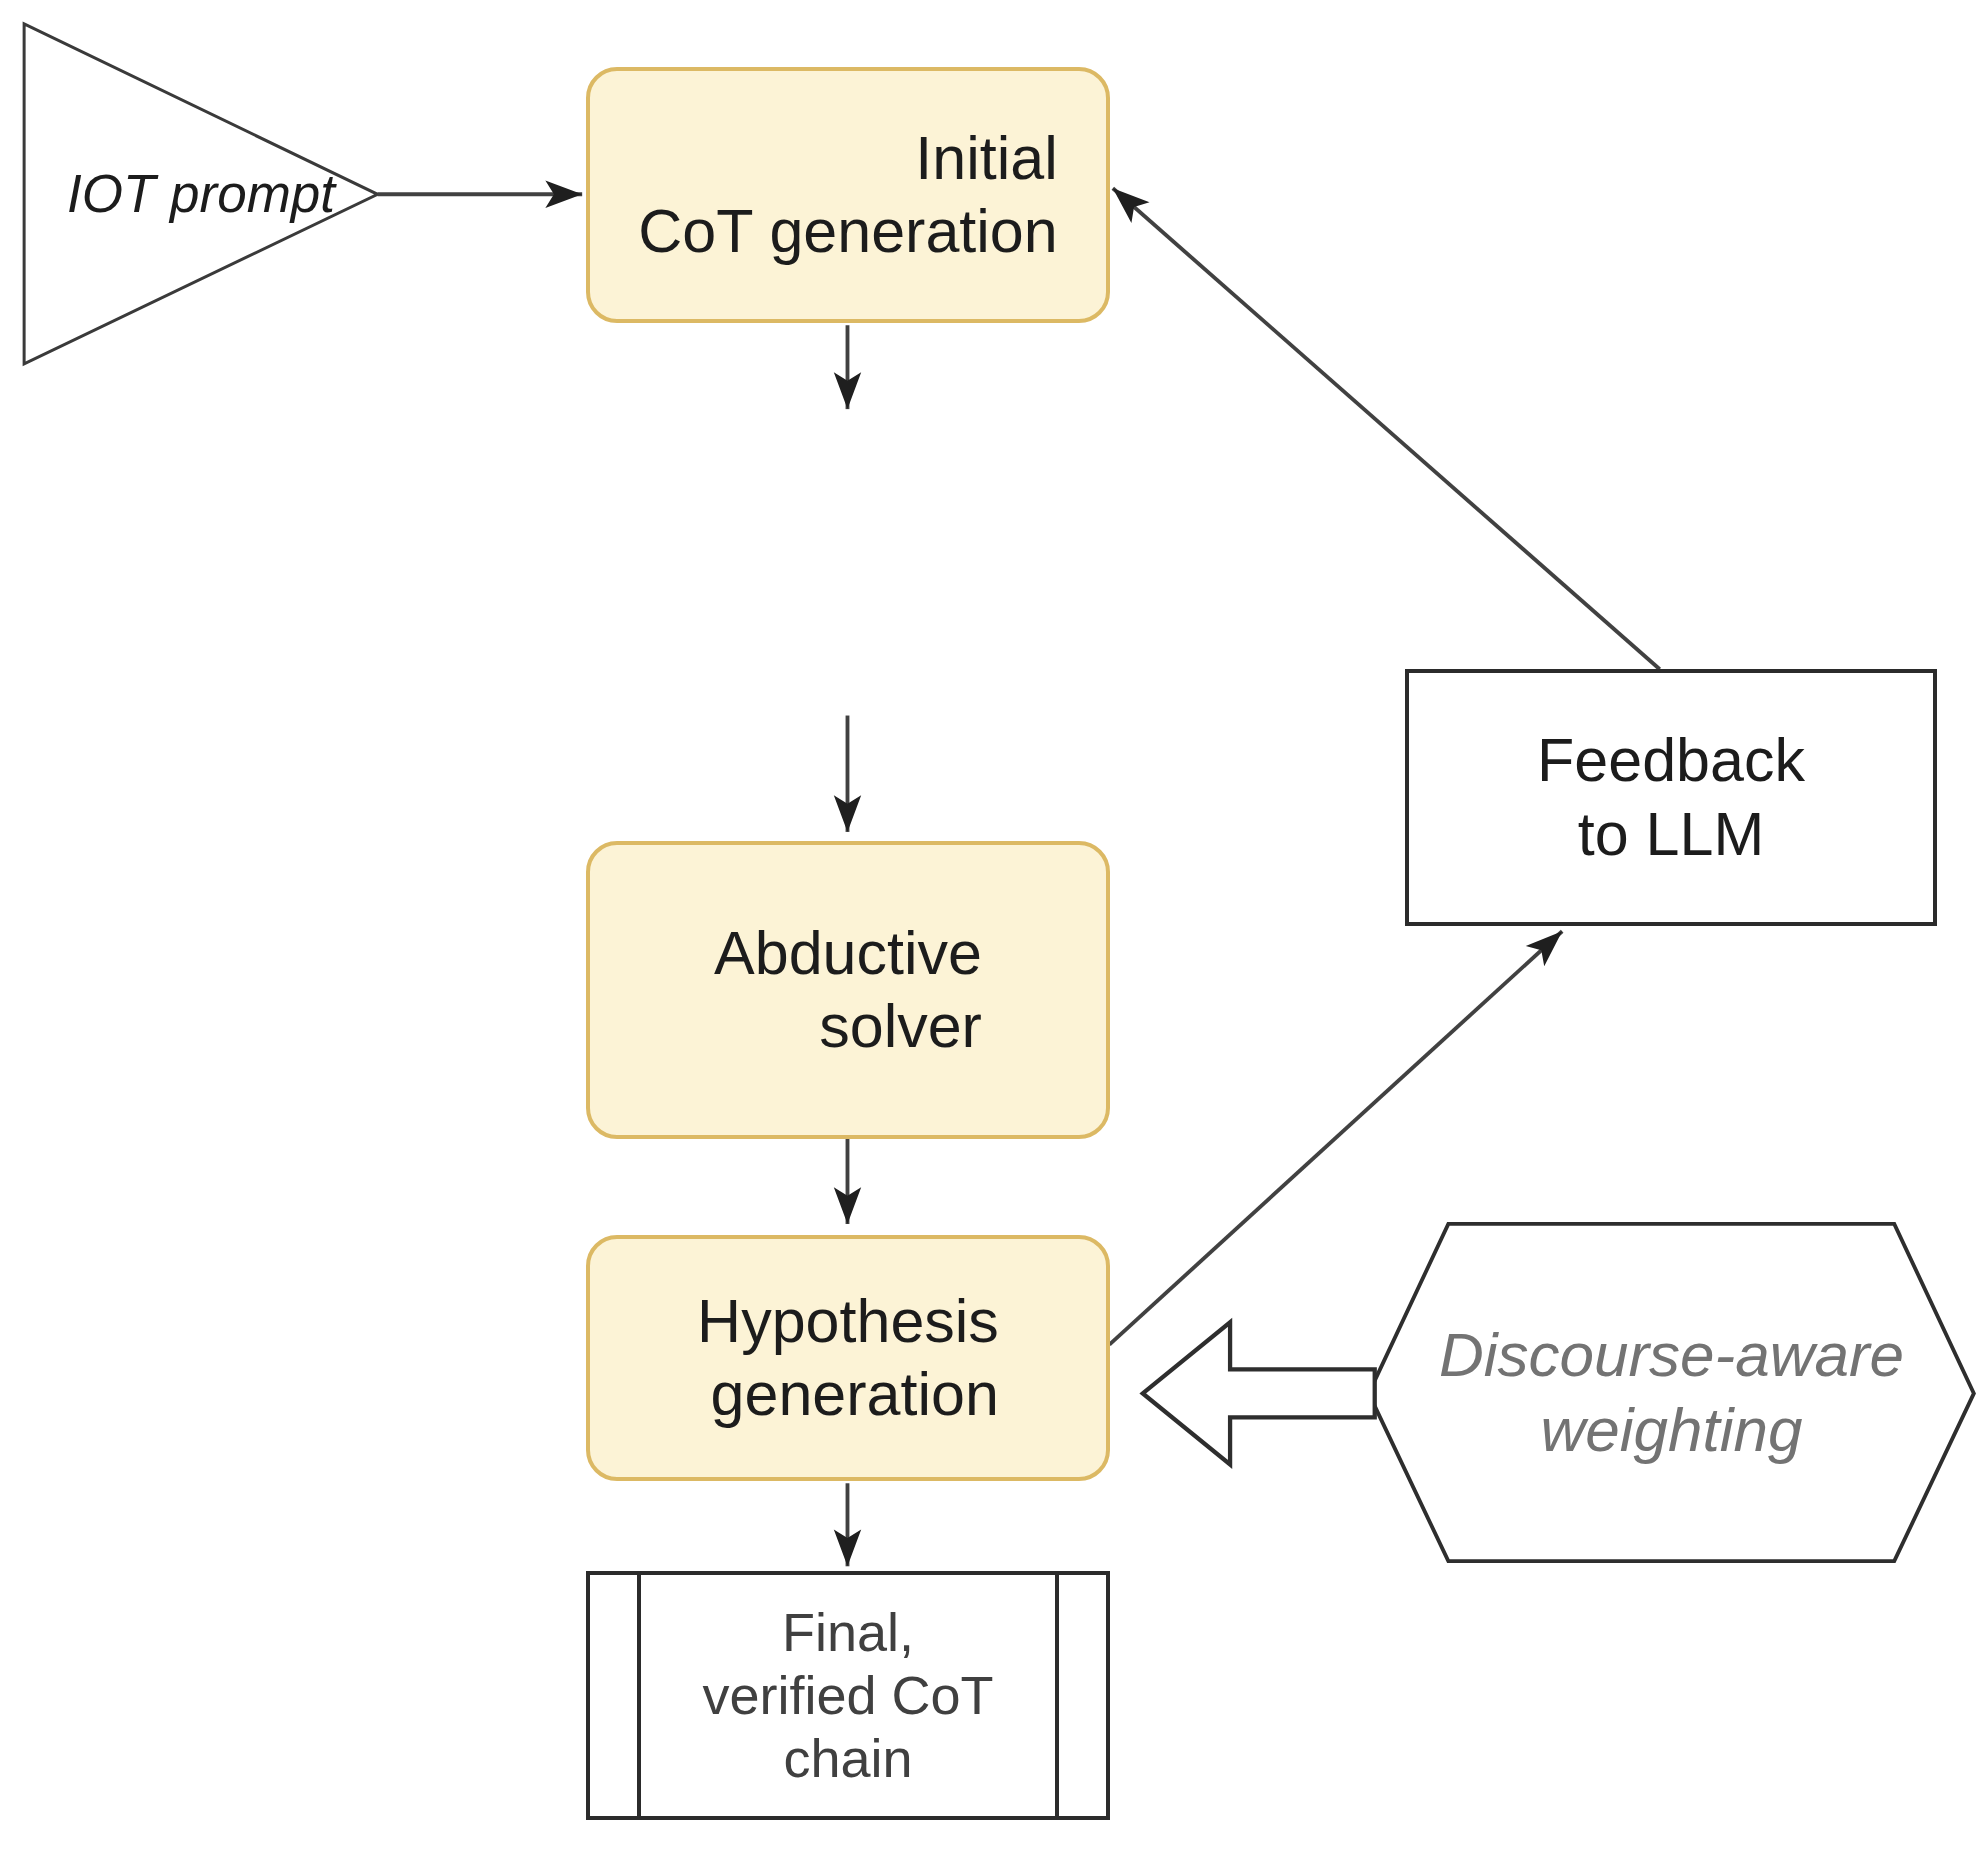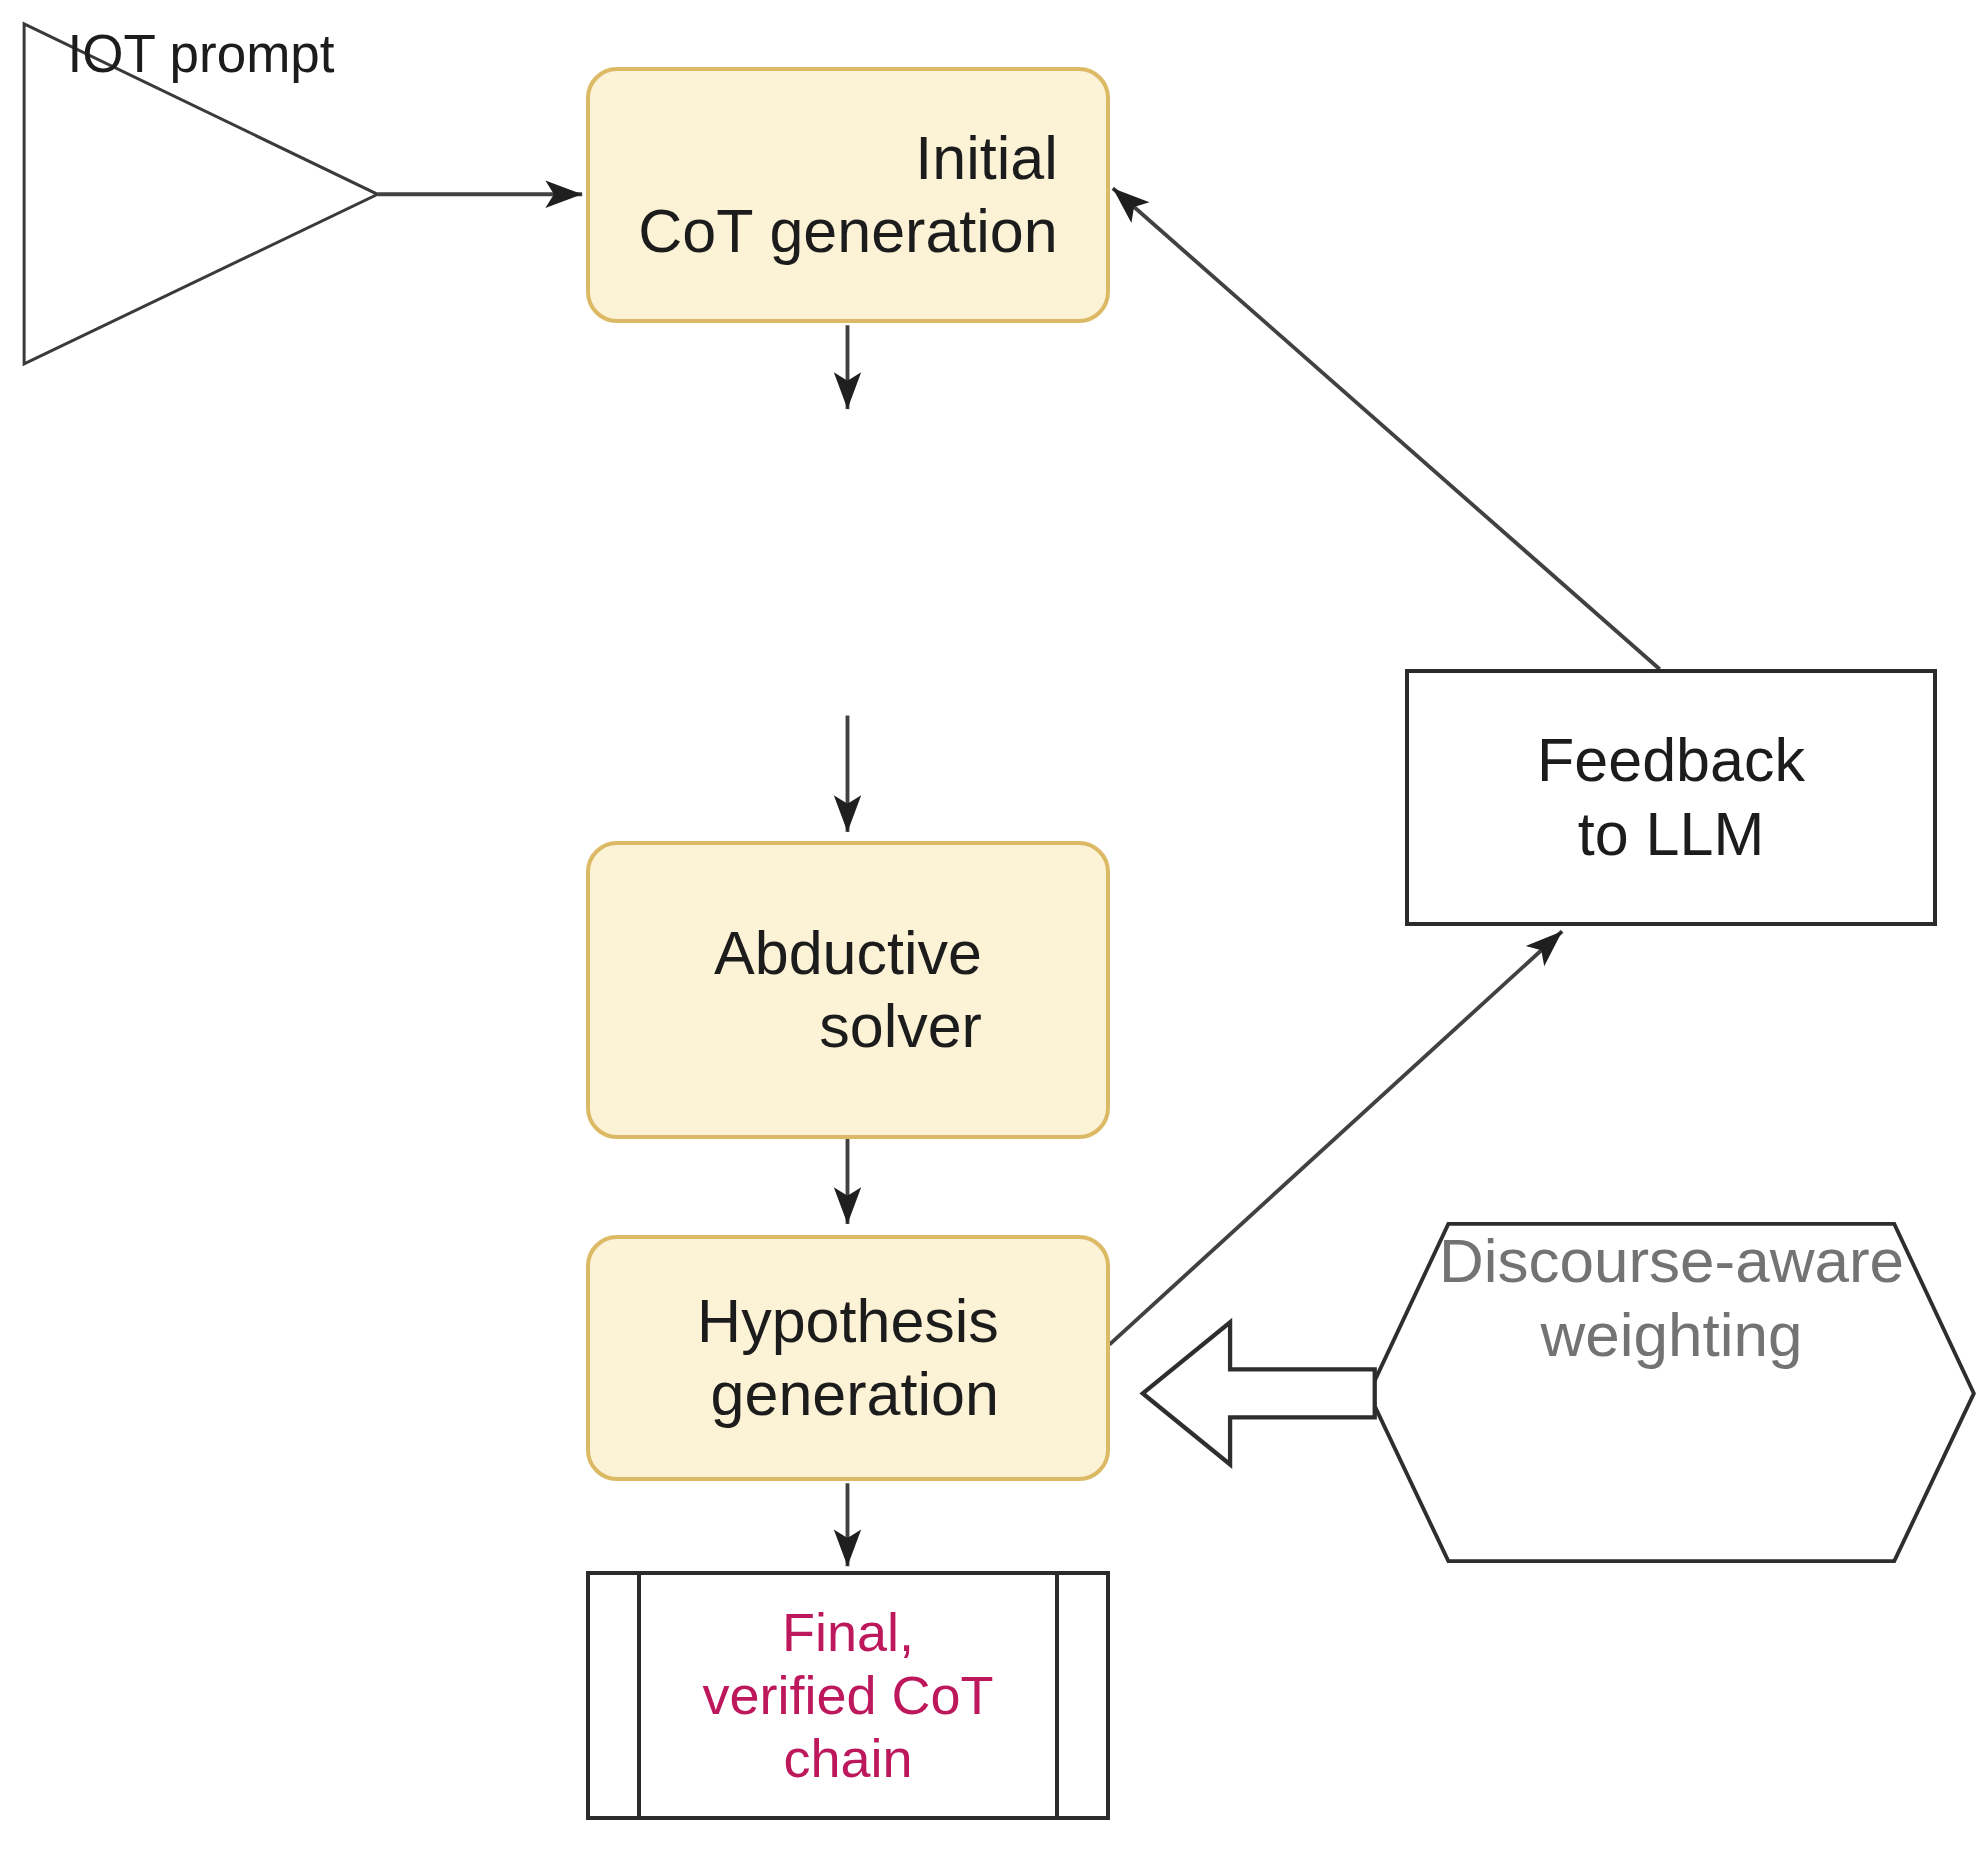--- a/index.html
+++ b/index.html
@@ -45,41 +45,42 @@
   .lbl {
     white-space: pre-line;
     font-size: 61px;
     line-height: 1.2;
     color: #1c1c1c;
   }
   .lbl-small {
     white-space: pre-line;
     font-size: 54px;
     line-height: 1.17;
-    color: #be185d;
+    color: #404040;
   }
   .lbl-iot {
     white-space: pre-line;
     font-size: 53px;
     line-height: 1.15;
     color: #1c1c1c;
   }
   .lbl-hex {
     white-space: pre-line;
     font-size: 62px;
     line-height: 1.2;
     color: #737373;
   }
   .shape-label {
     position: absolute;
     display: flex;
-    align-items: flex-start;
+    align-items: center;
     justify-content: center;
     text-align: center;
     pointer-events: none;
+    font-style: italic;
   }
   .innerbar {
     position: absolute;
     top: 0;
     bottom: 0;
     width: 4.3px;
     background: #2b2b2b;
   }
 </style>
 </head>

